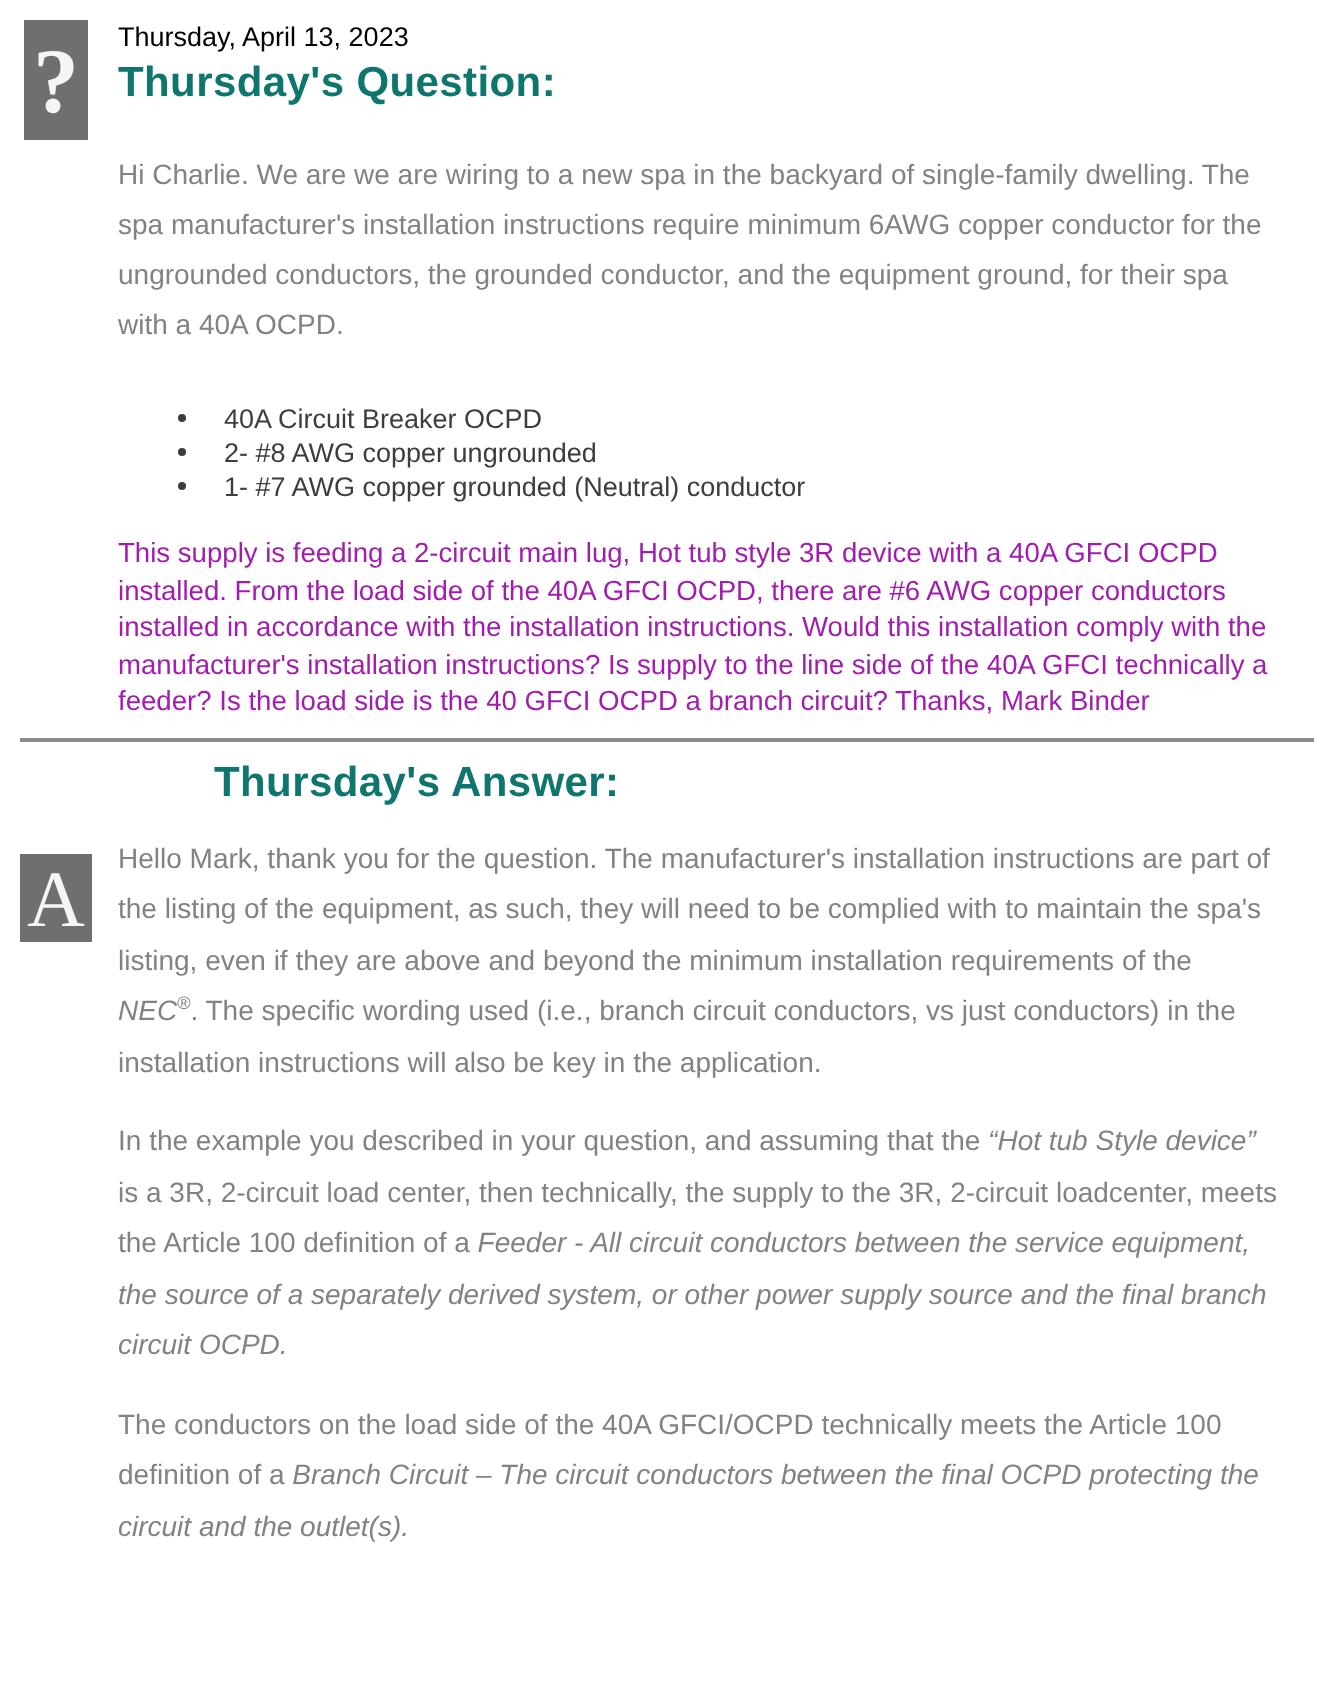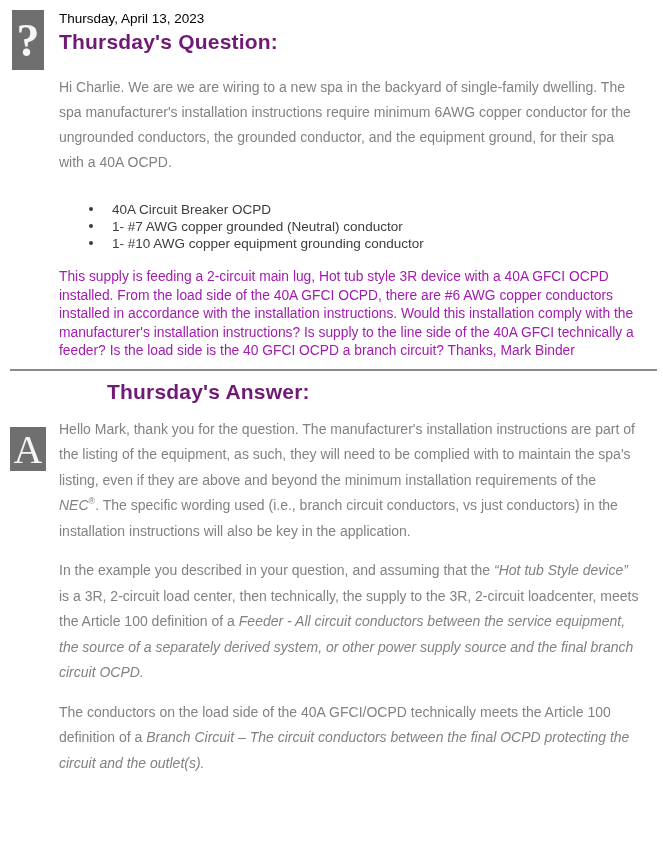--- a/index.html
+++ b/index.html
@@ -24,21 +24,21 @@
   }
   .badge.q { left: 12px; top: 10px; width: 32px; height: 60px; font-size: 46px; font-weight: bold; }
   .badge.a { left: 10px; top: 427px; width: 36px; height: 44px; font-size: 40px; }
 
   .header { padding: 11px 0 0 59px; }
   .date { font-size: 13.5px; color: #000000; line-height: 16px; }
   .section-heading {
     margin: 2px 0 0 0;
     font-size: 21px;
     font-weight: bold;
-    color: #701a75;
+    color: #0f766e;
     line-height: 26px;
     letter-spacing: 0.2px;
   }
   .answer-header { padding: 6px 0 0 59px; margin-left: 48px; }
 
   .content { margin-left: 59px; }
 
   .para-light {
     width: 580px;
     font-size: 14px;
@@ -110,22 +110,22 @@
   <div class="header">
     <div class="date">Thursday, April 13, 2023</div>
     <div class="section-heading">Thursday's Question:</div>
   </div>
 
   <div class="content">
     <p class="para-light q-p1">Hi Charlie. We are we are wiring to a new spa in the backyard of single-family dwelling. The spa manufacturer's installation instructions require minimum 6AWG copper conductor for the ungrounded conductors, the grounded conductor, and the equipment ground, for their spa with a 40A OCPD.</p>
 
     <ul class="supply-list">
       <li>40A Circuit Breaker OCPD</li>
+      <li>2- #8 AWG copper ungrounded</li>
       <li>1- #7 AWG copper grounded (Neutral) conductor</li>
-      <li>1- #10 AWG copper equipment grounding conductor</li>
     </ul>
 
     <p class="para-tight">This supply is feeding a 2-circuit main lug, Hot tub style 3R device with a 40A GFCI OCPD installed. From the load side of the 40A GFCI OCPD, there are #6 AWG copper conductors installed in accordance with the installation instructions. Would this installation comply with the manufacturer's installation instructions? Is supply to the line side of the 40A GFCI technically a feeder? Is the load side is the 40 GFCI OCPD a branch circuit? Thanks, Mark Binder</p>
   </div>
 
   <div class="divider"></div>
 
   <div class="badge a">
     <span>A</span>
   </div>

